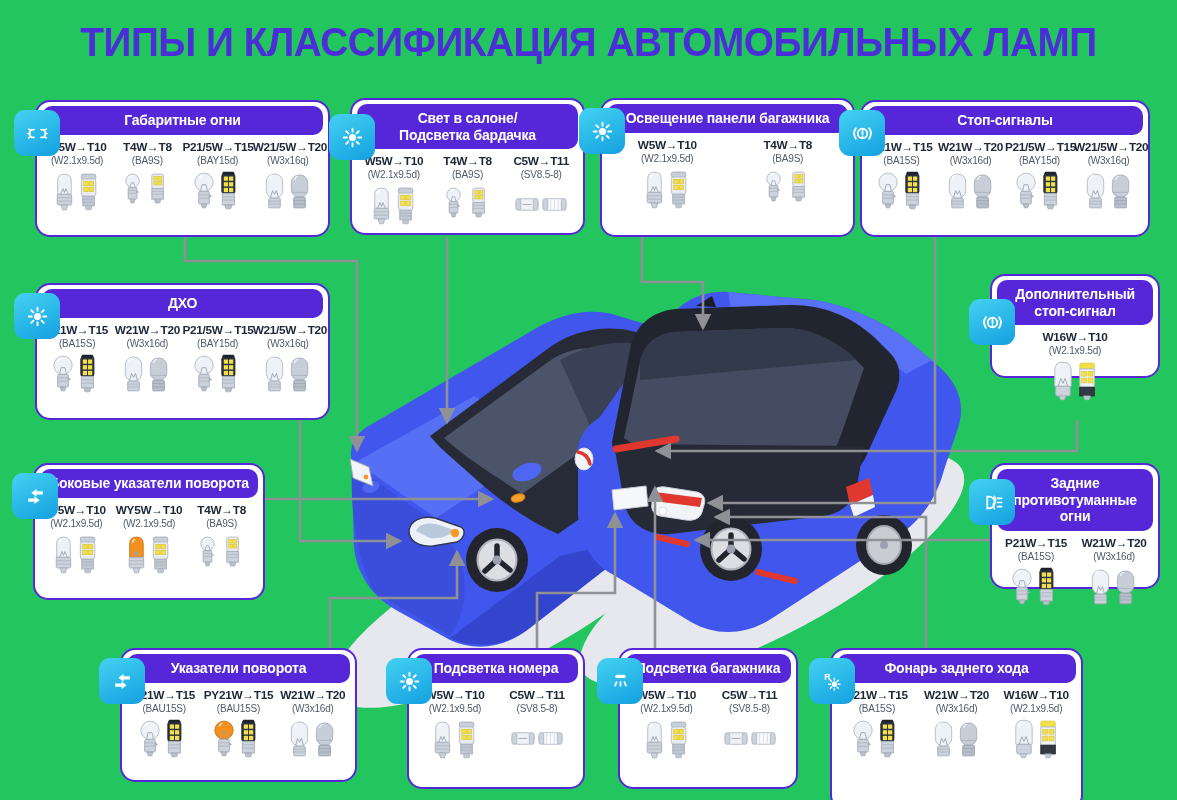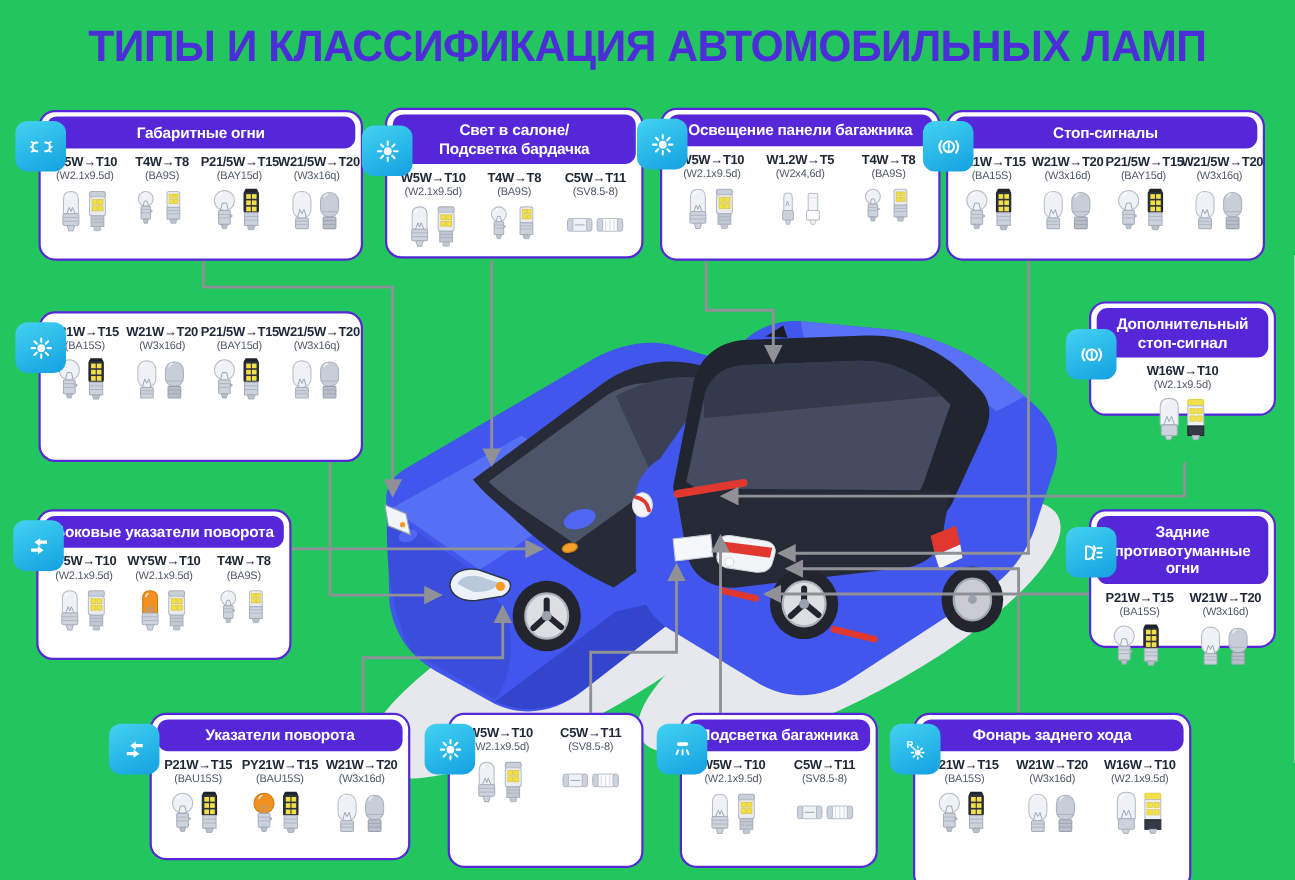--- a/index.html
+++ b/index.html
@@ -318,36 +318,20 @@
                 <rect x="40.6" y="12.5" width="4.6" height="4.6" fill="#f3e049" stroke="#d9c633" stroke-width="0.7"></rect>
                 <rect x="35" y="18.6" width="4.6" height="4.6" fill="#f3e049" stroke="#d9c633" stroke-width="0.7"></rect>
                 <rect x="40.6" y="18.6" width="4.6" height="4.6" fill="#f3e049" stroke="#d9c633" stroke-width="0.7"></rect>
                 <rect x="34" y="28" width="12" height="10" fill="#c2c8d2" stroke="#a9b0bd" stroke-width="1"></rect>
                 <path d="M34 31h12M34 34h12" stroke="#a9b0bd" stroke-width="0.8"></path>
                 <rect x="37" y="38" width="6" height="4" rx="1" fill="#c2c8d2" stroke="#a9b0bd" stroke-width="0.8"></rect>
               </svg>
             </div>
           </div>
           <div class="lamp-item">
-            <div class="lamp-name">W1.2W→T5</div>
-            <div class="lamp-socket">(W2x4,6d)</div>
-            <div class="lamp-bulbs">
-              <svg width="54" height="42" viewBox="0 0 56 43" preserveAspectRatio="xMidYMid meet">
-                <path d="M13 25V13q0-4.5 4-4.5T21 13v12z" fill="#eef1f6" stroke="#b6bdc9" stroke-width="1"></path>
-                <path d="M15 21l1.5-5 1.5 5" fill="none" stroke="#9aa3b1" stroke-width="0.8"></path>
-                <rect x="12" y="25" width="10" height="9" rx="1" fill="#cdd3dd" stroke="#a9b0bd" stroke-width="1"></rect>
-                <path d="M14.5 34h5l-1 4h-3z" fill="#cdd3dd" stroke="#a9b0bd" stroke-width="0.8"></path>
-                <rect x="36" y="9" width="9" height="16" rx="1.5" fill="#f4f6f9" stroke="#b6bdc9" stroke-width="1"></rect>
-                <path d="M36 13h9" stroke="#d7dce3" stroke-width="0.9"></path>
-                <rect x="34.5" y="25" width="12" height="9" rx="1" fill="#ffffff" stroke="#b6bdc9" stroke-width="1"></rect>
-                <path d="M37.5 34h6l-1.2 4h-3.6z" fill="#eef0f4" stroke="#b6bdc9" stroke-width="0.8"></path>
-              </svg>
-            </div>
-          </div>
-          <div class="lamp-item">
             <div class="lamp-name">T4W→T8</div>
             <div class="lamp-socket">(BA9S)</div>
             <div class="lamp-bulbs">
               <svg width="54" height="42" viewBox="0 0 56 43" preserveAspectRatio="xMidYMid meet">
                 <circle cx="13" cy="12" r="7" fill="#eef1f6" stroke="#b6bdc9" stroke-width="1"></circle>
                 <path d="M9.8 9q0.6-2 2.4-2.4" stroke="#fff" stroke-width="1.2" fill="none" opacity="0.85"></path>
                 <path d="M10.5 18.5l1.2-4.5h2.6l1.2 4.5" fill="none" stroke="#9aa3b1" stroke-width="0.8"></path>
                 <rect x="8.5" y="19" width="9" height="12" rx="1" fill="#cdd3dd" stroke="#a9b0bd" stroke-width="1"></rect>
                 <path d="M8.5 22h9M8.5 25h9" stroke="#a9b0bd" stroke-width="0.7"></path>
                 <circle cx="18.2" cy="23.5" r="1.2" fill="#aab1be"></circle>
@@ -468,20 +452,21 @@
       </div>
       <div class="badge" style="left: 839px; top: 110px;">
         <svg viewBox="0 0 26 26">
           <circle cx="13" cy="13" r="4.6" fill="none" stroke="#fff" stroke-width="1.8"></circle>
           <path d="M13 10.6v3.2" stroke="#fff" stroke-width="1.8" stroke-linecap="round"></path>
           <circle cx="13" cy="15.9" r="0.9" fill="#fff"></circle>
           <path d="M6.6 8a8.6 8.6 0 0 0 0 10M19.4 8a8.6 8.6 0 0 1 0 10" fill="none" stroke="#fff" stroke-width="1.8" stroke-linecap="round"></path>
         </svg>
       </div>
       <div class="card" style="left: 35px; top: 283px; width: 295px; height: 137px;">
+        <div class="card-header">ДХО</div>
         <div class="card-items">
           <div class="lamp-item">
             <div class="lamp-name">P21W→T15</div>
             <div class="lamp-socket">(BA15S)</div>
             <div class="lamp-bulbs">
               <svg width="54" height="42" viewBox="0 0 56 43" preserveAspectRatio="xMidYMid meet">
                 <circle cx="13.5" cy="13.5" r="9.5" fill="#eef1f6" stroke="#b6bdc9" stroke-width="1"></circle>
                 <path d="M8.5 9.5Q9.5 6.5 12 6" stroke="#fff" stroke-width="1.4" fill="none" opacity="0.85"></path>
                 <path d="M10 22l1.5-6h4l1.5 6" fill="none" stroke="#9aa3b1" stroke-width="0.9"></path>
                 <rect x="8" y="23" width="11" height="13" rx="1" fill="#cdd3dd" stroke="#a9b0bd" stroke-width="1"></rect>
@@ -741,21 +726,21 @@
       </div>
       <div class="badge" style="left: 969px; top: 479px;">
         <svg viewBox="0 0 26 26">
           <path d="M8 7.4h1.6a5.6 5.6 0 0 1 0 11.2H8Z" fill="none" stroke="#fff" stroke-width="1.7"></path>
           <path d="M14.8 7.2c1.5 2 1.5 3.8 0 5.8c-1.5 2-1.5 3.8 0 5.8" fill="none" stroke="#fff" stroke-width="1.6" stroke-linecap="round"></path>
           <g stroke="#fff" stroke-width="1.6" stroke-linecap="round">
             <path d="M17.8 9h4M17.8 13h4M17.8 17h4"></path>
           </g>
         </svg>
       </div>
-      <div class="card" style="left: 136px; top: 648px; width: 237px; height: 134px;">
+      <div class="card" style="left: 120px; top: 648px; width: 237px; height: 134px;">
         <div class="card-header">Указатели поворота</div>
         <div class="card-items">
           <div class="lamp-item">
             <div class="lamp-name">P21W→T15</div>
             <div class="lamp-socket">(BAU15S)</div>
             <div class="lamp-bulbs">
               <svg width="54" height="42" viewBox="0 0 56 43" preserveAspectRatio="xMidYMid meet">
                 <circle cx="13.5" cy="13.5" r="9.5" fill="#eef1f6" stroke="#b6bdc9" stroke-width="1"></circle>
                 <path d="M8.5 9.5Q9.5 6.5 12 6" stroke="#fff" stroke-width="1.4" fill="none" opacity="0.85"></path>
                 <path d="M10 22l1.5-6h4l1.5 6" fill="none" stroke="#9aa3b1" stroke-width="0.9"></path>
@@ -823,20 +808,21 @@
           </div>
         </div>
       </div>
       <div class="badge" style="left: 99px; top: 658px;">
         <svg viewBox="0 0 26 26">
           <path d="M14 5.8 9 9.5 14 13.2V11H20V8H14Z" fill="#fff"></path>
           <path d="M12 12.8l5 3.7-5 3.7V18H6v-3h6Z" fill="#fff"></path>
         </svg>
       </div>
       <div class="card" style="left: 407px; top: 648px; width: 178px; height: 141px;">
+        <div class="card-header">Подсветка номера</div>
         <div class="card-items">
           <div class="lamp-item">
             <div class="lamp-name">W5W→T10</div>
             <div class="lamp-socket">(W2.1x9.5d)</div>
             <div class="lamp-bulbs">
               <svg width="54" height="42" viewBox="0 0 56 43" preserveAspectRatio="xMidYMid meet">
                 <path d="M8 26V12Q8 5 15 5q7 0 7 7v14z" fill="#eef1f6" stroke="#b6bdc9" stroke-width="1"></path>
                 <path d="M11 11q0-3 2.5-3.5" stroke="#fff" stroke-width="1.4" fill="none" opacity="0.8"></path>
                 <path d="M11 26l2.5-6 1.5 4 1.5-4 2.5 6" fill="none" stroke="#9aa3b1" stroke-width="0.9"></path>
                 <rect x="7.5" y="26" width="15" height="11" rx="1.5" fill="#cdd3dd" stroke="#a9b0bd" stroke-width="1"></rect>

